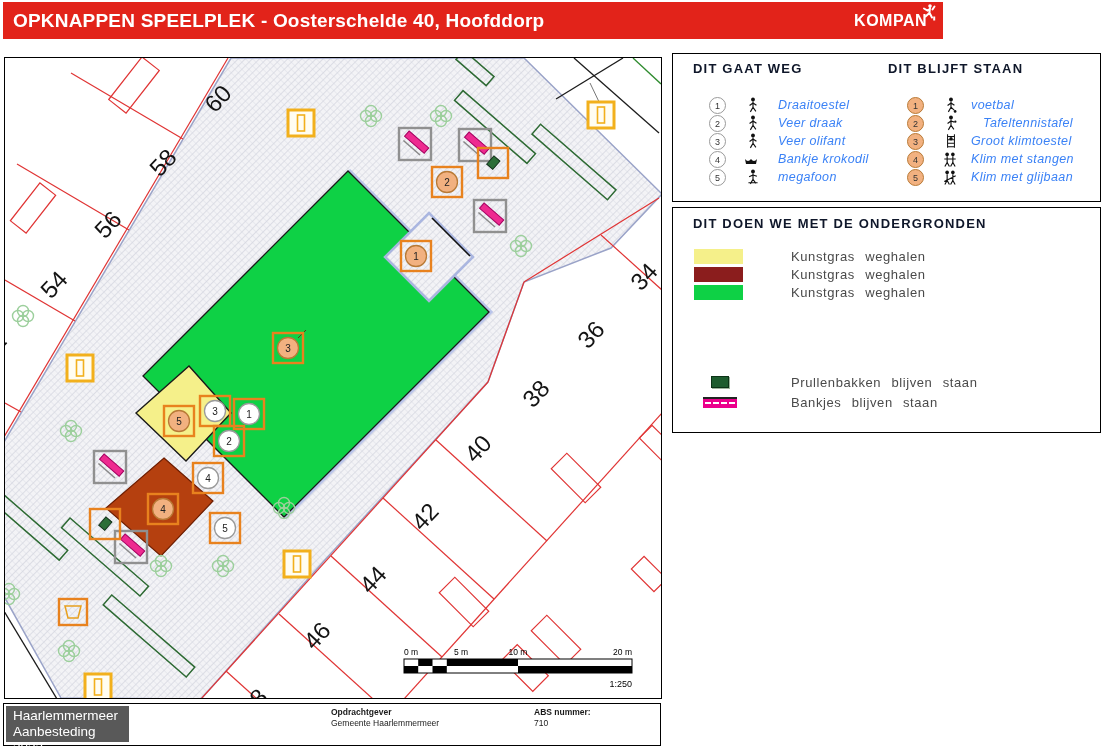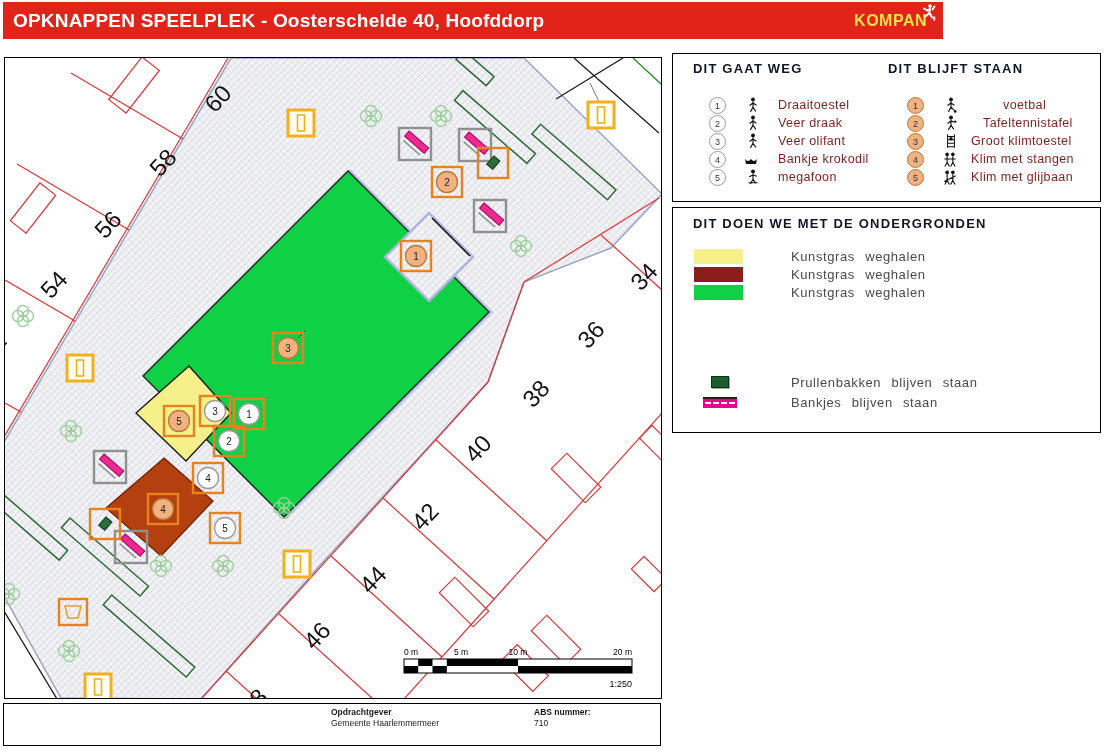--- a/index.html
+++ b/index.html
@@ -3,37 +3,37 @@
 <meta charset="utf-8">
 <style>
   html,body{margin:0;padding:0;background:#fff;}
   .page{position:relative;width:1106px;height:753px;background:#fff;overflow:hidden;
         font-family:"Liberation Sans",sans-serif;}
   
   .header{position:absolute;left:3px;top:2px;width:940px;height:37px;
           display:flex;align-items:center;justify-content:space-between;padding:0 10px;
           box-sizing:border-box;}
   .header-title{color:#fff;font-size:19px;font-weight:bold;letter-spacing:.2px;}
-  .logo{display:flex;align-items:flex-end;color:#fde047;position:relative;padding-right:6px;}
+  .logo{display:flex;align-items:flex-end;color:#ffffff;position:relative;padding-right:6px;}
   .logo-text{font-size:16px;font-weight:bold;letter-spacing:.5px;}
   .logo-figure{position:absolute;right:-4px;top:-9px;}
   
   .map-frame{position:absolute;left:4px;top:57px;width:656px;height:640px;border:1.5px solid #000;}
   
   .panel{position:absolute;border:1.5px solid #000;background:#fff;box-sizing:border-box;}
   .panel1{left:672px;top:53px;width:429px;height:149px;}
   .panel2{left:672px;top:207px;width:429px;height:226px;}
   .panel-h{position:absolute;font-size:13px;font-weight:bold;color:#0f172a;letter-spacing:1.2px;}
   .lrow{position:absolute;height:19px;}
   .lcirc{position:absolute;width:17px;height:17px;border-radius:50%;box-sizing:border-box;
          display:flex;align-items:center;justify-content:center;font-size:9px;color:#333;}
   .circ-w{background:#fff;border:1px solid #9a9a9a;}
   .circ-o{background:#f2b180;border:1px solid #b97a36;}
   .licon{position:absolute;width:14px;height:16px;}
-  .llab{position:absolute;font-size:12.5px;color:#7f1d1d;letter-spacing:.4px;white-space:nowrap;}
+  .llab{position:absolute;font-size:12.5px;color:#3b82f6;letter-spacing:.4px;white-space:nowrap;font-style:italic;}
   .swatch{position:absolute;width:49px;height:15px;}
   .klab{position:absolute;font-size:13px;color:#4a4a4a;letter-spacing:.6px;word-spacing:6px;white-space:nowrap;}
   .m-trash{position:absolute;width:16px;height:10px;background:#1d5c2e;border:1px solid #0c3317;box-shadow:1px 1px 0 #9bb59b;}
   .m-bench{position:absolute;width:34px;height:9px;background:#ec008c;border-top:2px solid #222;position:absolute;}
   .m-bench:after{content:"";position:absolute;left:2px;right:2px;top:3px;border-top:2px dashed #fff;}
   
   .titleblock{position:absolute;left:3px;top:703px;width:658px;height:43px;border:1.5px solid #000;
               box-sizing:border-box;background:#fff;}
   .tb-gray{position:absolute;left:2px;top:2px;width:123px;height:36px;background:#595959;
            color:#fff;font-size:13.5px;line-height:16px;padding:2px 0 0 7px;box-sizing:border-box;}
@@ -434,21 +434,21 @@
       <span class="llab" style="left:105px;top:1px;">megafoon</span>
     </div>
 
     <div class="lrow" style="left:0;top:43px;width:429px;">
       <span class="lcirc circ-o" style="left:234px;">1</span>
       <svg class="licon" style="left:271px;top:0;" viewBox="0 0 10 14">
           <circle cx="5" cy="2.2" r="1.7" fill="#111"></circle>
           <path d="M5 4 L5 9 M5 5.2 L2 7.4 M5 5.2 L8 7.2 M5 9 L2.7 13 M5 9 L7.8 11.5" stroke="#111" stroke-width="1" fill="none"></path>
           <circle cx="8.6" cy="12.6" r="1.2" fill="#111"></circle>
         </svg>
-      <span class="llab" style="left:298px;top:1px;margin-left:32px;">voetbal</span>
+      <span class="llab" style="left:298px;top:1px;">voetbal</span>
     </div>
     <div class="lrow" style="left:0;top:61px;width:429px;">
       <span class="lcirc circ-o" style="left:234px;">2</span>
       <svg class="licon" style="left:271px;top:0;" viewBox="0 0 10 14">
           <circle cx="5" cy="2.2" r="1.7" fill="#111"></circle>
           <path d="M5 4 L5 9 M5 5.2 L2 7.4 M5 5.2 L8 6.2 M5 9 L2.7 13 M5 9 L7.5 12.6" stroke="#111" stroke-width="1" fill="none"></path>
           <circle cx="8.8" cy="5.8" r="1" fill="#111"></circle>
         </svg>
       <span class="llab" style="left:310px;top:1px;">Tafeltennistafel</span>
     </div>
@@ -490,20 +490,24 @@
     <div class="swatch" style="left: 21px; top: 77px; background: rgb(14, 209, 69);"></div>
     <div class="klab" style="left:118px;top:77px;">Kunstgras weghalen</div>
 
     <div class="m-trash" style="left:38px;top:168px;"></div>
     <div class="klab" style="left:118px;top:167px;">Prullenbakken blijven staan</div>
     <div class="m-bench" style="left:30px;top:189px;"></div>
     <div class="klab" style="left:118px;top:187px;">Bankjes blijven staan</div>
   </div>
 
   <div class="titleblock">
+    <div class="tb-gray">
+      <div>Haarlemmermeer</div>
+      <div>Aanbesteding 2023</div>
+    </div>
     <div class="tb-col" style="left:327px;">
       <div class="tb-b">Opdrachtgever</div>
       <div>Gemeente Haarlemmermeer</div>
     </div>
     <div class="tb-col" style="left:530px;">
       <div class="tb-b">ABS nummer:</div>
       <div>710</div>
     </div>
   </div>
 

